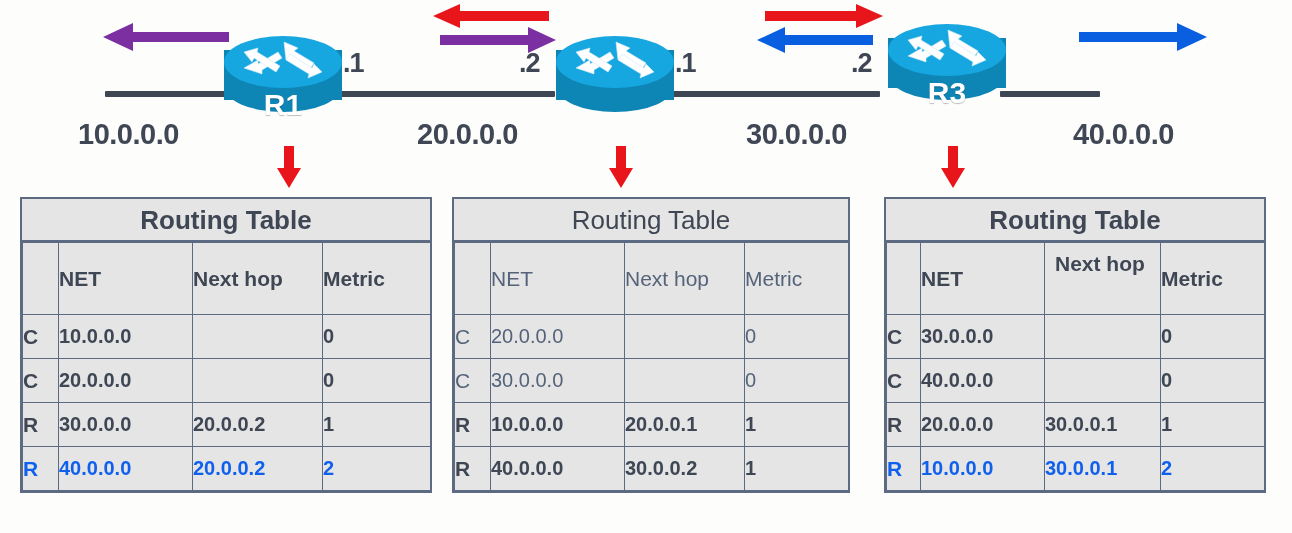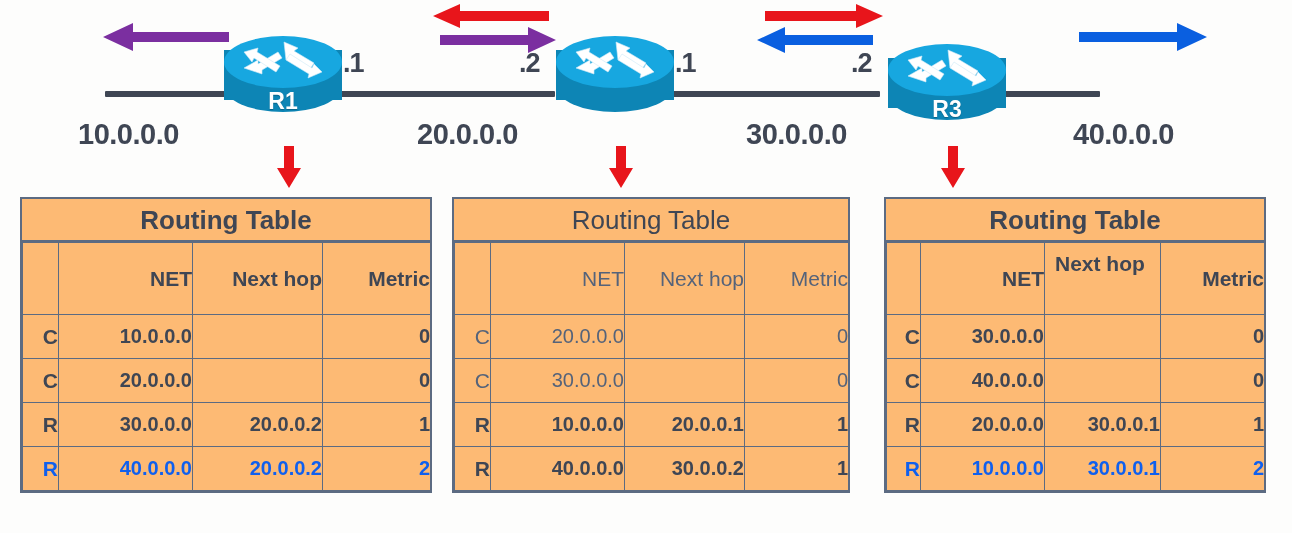--- a/index.html
+++ b/index.html
@@ -14,41 +14,41 @@
 
   
   .net-line{position:absolute;height:6px;background:#3f4654;border-radius:1px;}
   .iface{position:absolute;font-size:27px;font-weight:bold;color:#3f4654;letter-spacing:-1px;}
   .net-label{position:absolute;font-size:29px;font-weight:bold;color:#3f4654;letter-spacing:-0.5px;white-space:nowrap;}
 
   .router{position:absolute;width:118px;height:92px;}
   .router .body{position:absolute;left:0;top:14px;width:118px;height:62px;background:#0d85b5;border-radius:0 0 59px 59px/0 0 26px 26px;}
   .router .side{position:absolute;left:0;top:26px;width:118px;height:38px;background:#0d85b5;}
   .router .top{position:absolute;left:0;top:0;width:118px;height:52px;background:#17a7e0;border-radius:59px/26px;}
-  .router .rname{position:absolute;left:0;top:52px;width:118px;text-align:center;font-size:23px;font-weight:bold;color:#ffffff;letter-spacing:0px;z-index:6;text-shadow:0 1px 1px rgba(0,0,0,.25);}
+  .router .rname{position:absolute;left:0;top:52px;width:118px;text-align:center;font-size:30px;font-weight:bold;color:#ffffff;letter-spacing:0px;z-index:6;text-shadow:0 1px 1px rgba(0,0,0,.25);}
   .router svg.glyph{position:absolute;left:14px;top:2px;width:90px;height:50px;z-index:5;}
 
   
   .arrow{position:absolute;}
 
   
   .downarrow{position:absolute;}
 
   
-  .rtable{position:absolute;border:2px solid #5c6b82;background:#fdba74;box-sizing:border-box;}
+  .rtable{position:absolute;border:2px solid #5c6b82;background:#e5e5e5;box-sizing:border-box;}
   .rtable .ttitle{
     height:43px;line-height:43px;text-align:center;
     font-size:26px;color:#3f4654;
     border-bottom:2px solid #5c6b82;box-sizing:border-box;
   }
   .rtable table{border-collapse:collapse;width:100%;table-layout:fixed;}
   .rtable td{
     border:1px solid #5c6b82;
     color:#3f4654;
-    text-align:right;
+    text-align:left;
     vertical-align:middle;
     box-sizing:border-box;
     font-size:20px;
     padding:0;
   }
   .rtable td.code{font-size:21px;}
   .rtable tr.hdr td{height:72px;font-size:21px;}
   .rtable tr.body td{height:44px;}
   
   .bold .ttitle{font-weight:bold;}
@@ -94,21 +94,21 @@
     <svg class="glyph" viewBox="0 0 90 50">
       <g fill="#ffffff" stroke="#cfe9f7" stroke-width="0.6">
         <polygon points="6,30 20,22 20,26 40,14 44,20 24,32 24,36"></polygon>
         <polygon points="46,4 60,10 56,13 76,25 72,31 52,19 48,22"></polygon>
         <polygon points="6,14 20,10 19,14 42,28 38,34 16,20 14,24"></polygon>
         <polygon points="84,34 70,40 71,36 48,22 52,16 74,30 76,26"></polygon>
       </g>
     </svg>
   </div>
 
-  <div class="router" style="left:888px;top:44px;">
+  <div class="router" style="left:888px;top:24px;">
     <div class="body"></div>
     <div class="side"></div>
     <div class="top"></div>
     <svg class="glyph" viewBox="0 0 90 50">
       <g fill="#ffffff" stroke="#cfe9f7" stroke-width="0.6">
         <polygon points="6,30 20,22 20,26 40,14 44,20 24,32 24,36"></polygon>
         <polygon points="46,4 60,10 56,13 76,25 72,31 52,19 48,22"></polygon>
         <polygon points="6,14 20,10 19,14 42,28 38,34 16,20 14,24"></polygon>
         <polygon points="84,34 70,40 71,36 48,22 52,16 74,30 76,26"></polygon>
       </g>

